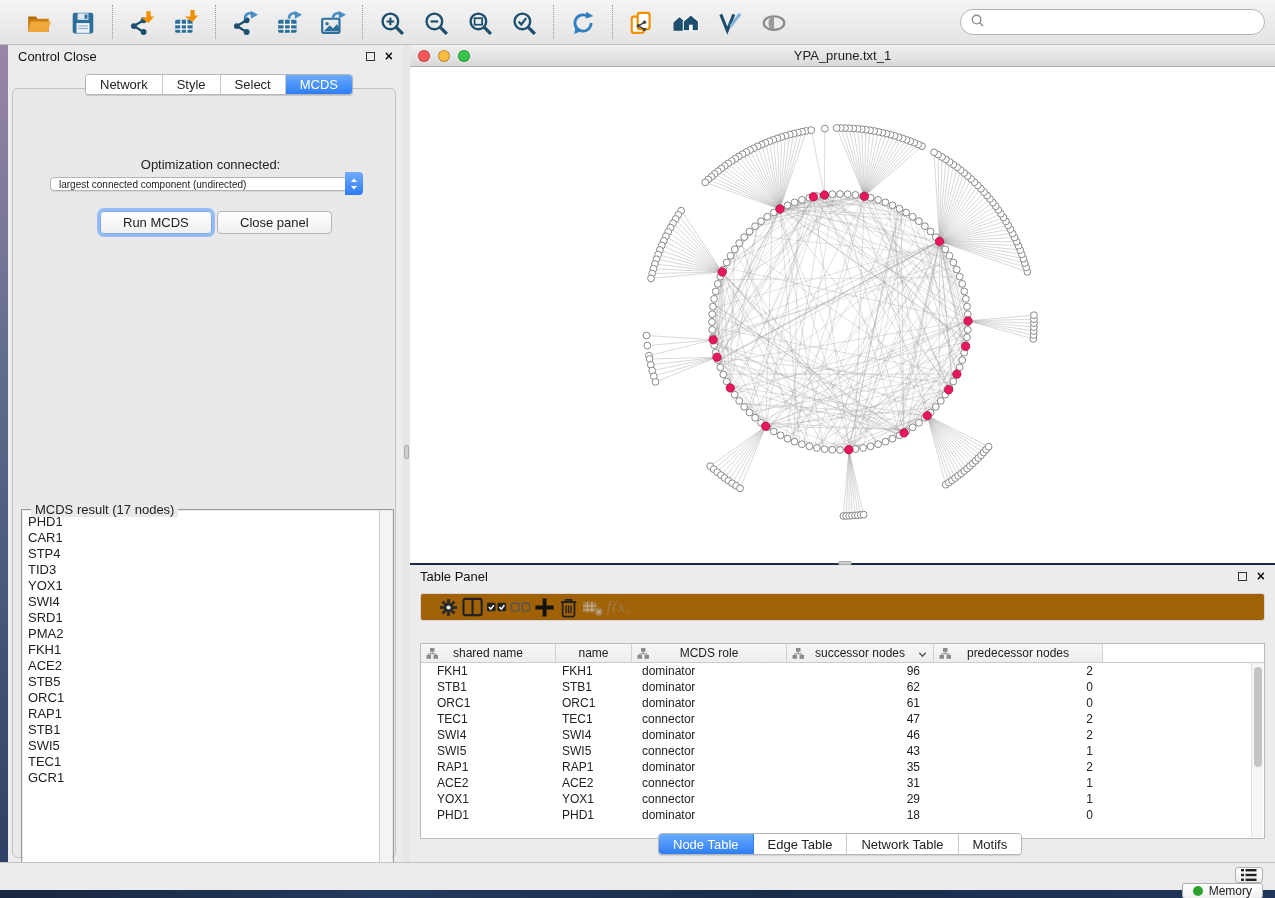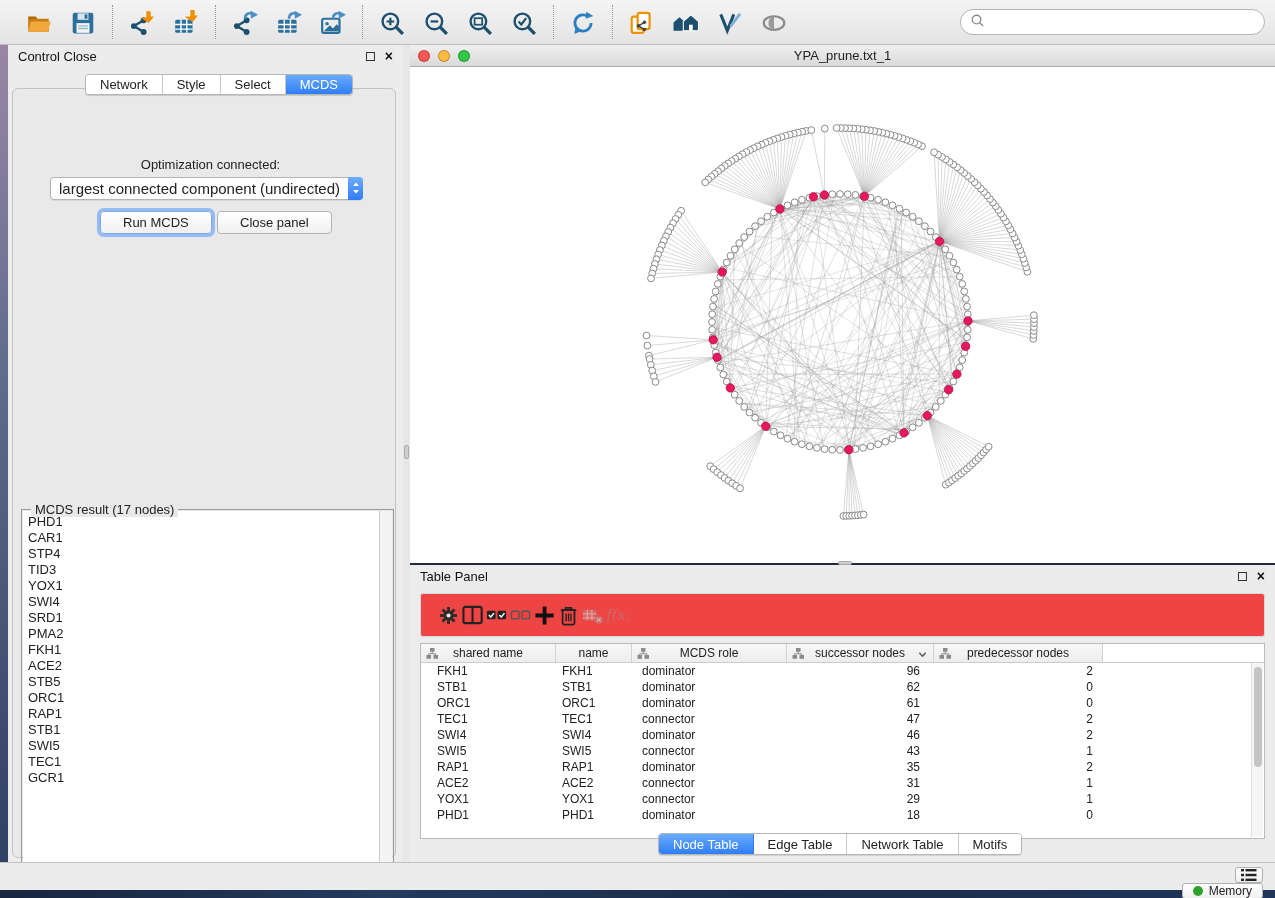--- a/index.html
+++ b/index.html
@@ -43,23 +43,23 @@
     background:#e9e9e9; border:1px solid #c2c2c2; border-radius:6px; }
   #cp-tabs { left:77px; top:29px; height:21px; display:flex;
     border:1px solid #b6b6b6; border-radius:4px; overflow:hidden;
     background:#fff; box-shadow:0 1px 1px rgba(0,0,0,.15); z-index:3; }
   .seg { padding:0 14px; font-size:13px; display:flex; align-items:center;
     background:#fff; border-right:1px solid #c9c9c9; color:#222; cursor:default; }
   .seg:last-child { border-right:none; }
   .seg.sel { background:linear-gradient(#6aabfd,#2e7ef8); color:#fff;
     border-right-color:#2e7ef8; }
   #opt-label { left:0; top:68px; width:395px; text-align:center; font-size:13px; }
-  #criterion-select { left:37px; top:88px; width:313px; height:23px;
+  #criterion-select { left:37px; top:88px; width:313px; height:14px;
     background:#fff; border:1px solid #b4b4b4; border-radius:4px;
-    display:flex; align-items:center; font-size:15px;
+    display:flex; align-items:center; font-size:10px;
     box-shadow:0 1px 1px rgba(0,0,0,.08); }
   #criterion-select .val { flex:1; padding:0 8px; white-space:nowrap; }
   #criterion-select .stepper { width:18px; height:23px; margin:-1px -1px 0 0;
     background:linear-gradient(#70acfe,#2e7cf6); border-radius:0 4px 4px 0;
     display:flex; flex-direction:column; align-items:center; justify-content:center; }
   .mac-btn { height:23px; background:linear-gradient(#ffffff,#f0f0f0);
     border:1px solid #b4b4b4; border-radius:4px; font-size:13px;
     font-family:inherit; padding:0 22px; color:#222; }
   #run-btn { left:87px; top:122px; box-shadow:0 0 0 3px rgba(80,150,255,.55);
     border-color:#7ea9dd; }
@@ -89,22 +89,22 @@
     border-bottom:1px solid #ababab; display:flex; align-items:center;
     padding:0 8px; }
   .light { width:12px; height:12px; border-radius:50%; margin-right:8px; }
   #net-title { position:absolute; left:0; width:100%; text-align:center;
     font-size:13px; color:#222; }
   #net-canvas { width:865px; height:495px; background:#fff; }
 
   
   #table-panel { left:410px; top:565px; width:865px; height:297px;
     background:#ececec; }
-  #tp-toolbar { left:10px; top:28px; width:845px; height:44px;
-    background:#ef4444; border:1px solid #d6d6d6; border-radius:3px;
+  #tp-toolbar { left:10px; top:28px; width:845px; height:28px;
+    background:#a16207; border:1px solid #d6d6d6; border-radius:3px;
     display:flex; align-items:center; padding:0 16px; }
   .tpi { width:24px; height:24px; display:flex; align-items:center; justify-content:center; }
   #tp-table { left:10px; top:78px; width:845px; height:196px; background:#fff;
     border:1px solid #bbb; font-size:12px; }
   #tp-header { display:flex; height:19px; background:linear-gradient(#f7f7f7,#ededed);
     border-bottom:1px solid #ccc; }
   .th { display:flex; align-items:center; justify-content:center; gap:5px;
     border-right:1px solid #d2d2d2; font-size:12px; color:#222; position:relative; }
   .tbody-row { display:flex; height:16px; align-items:center; }
   .td { overflow:hidden; white-space:nowrap; }

